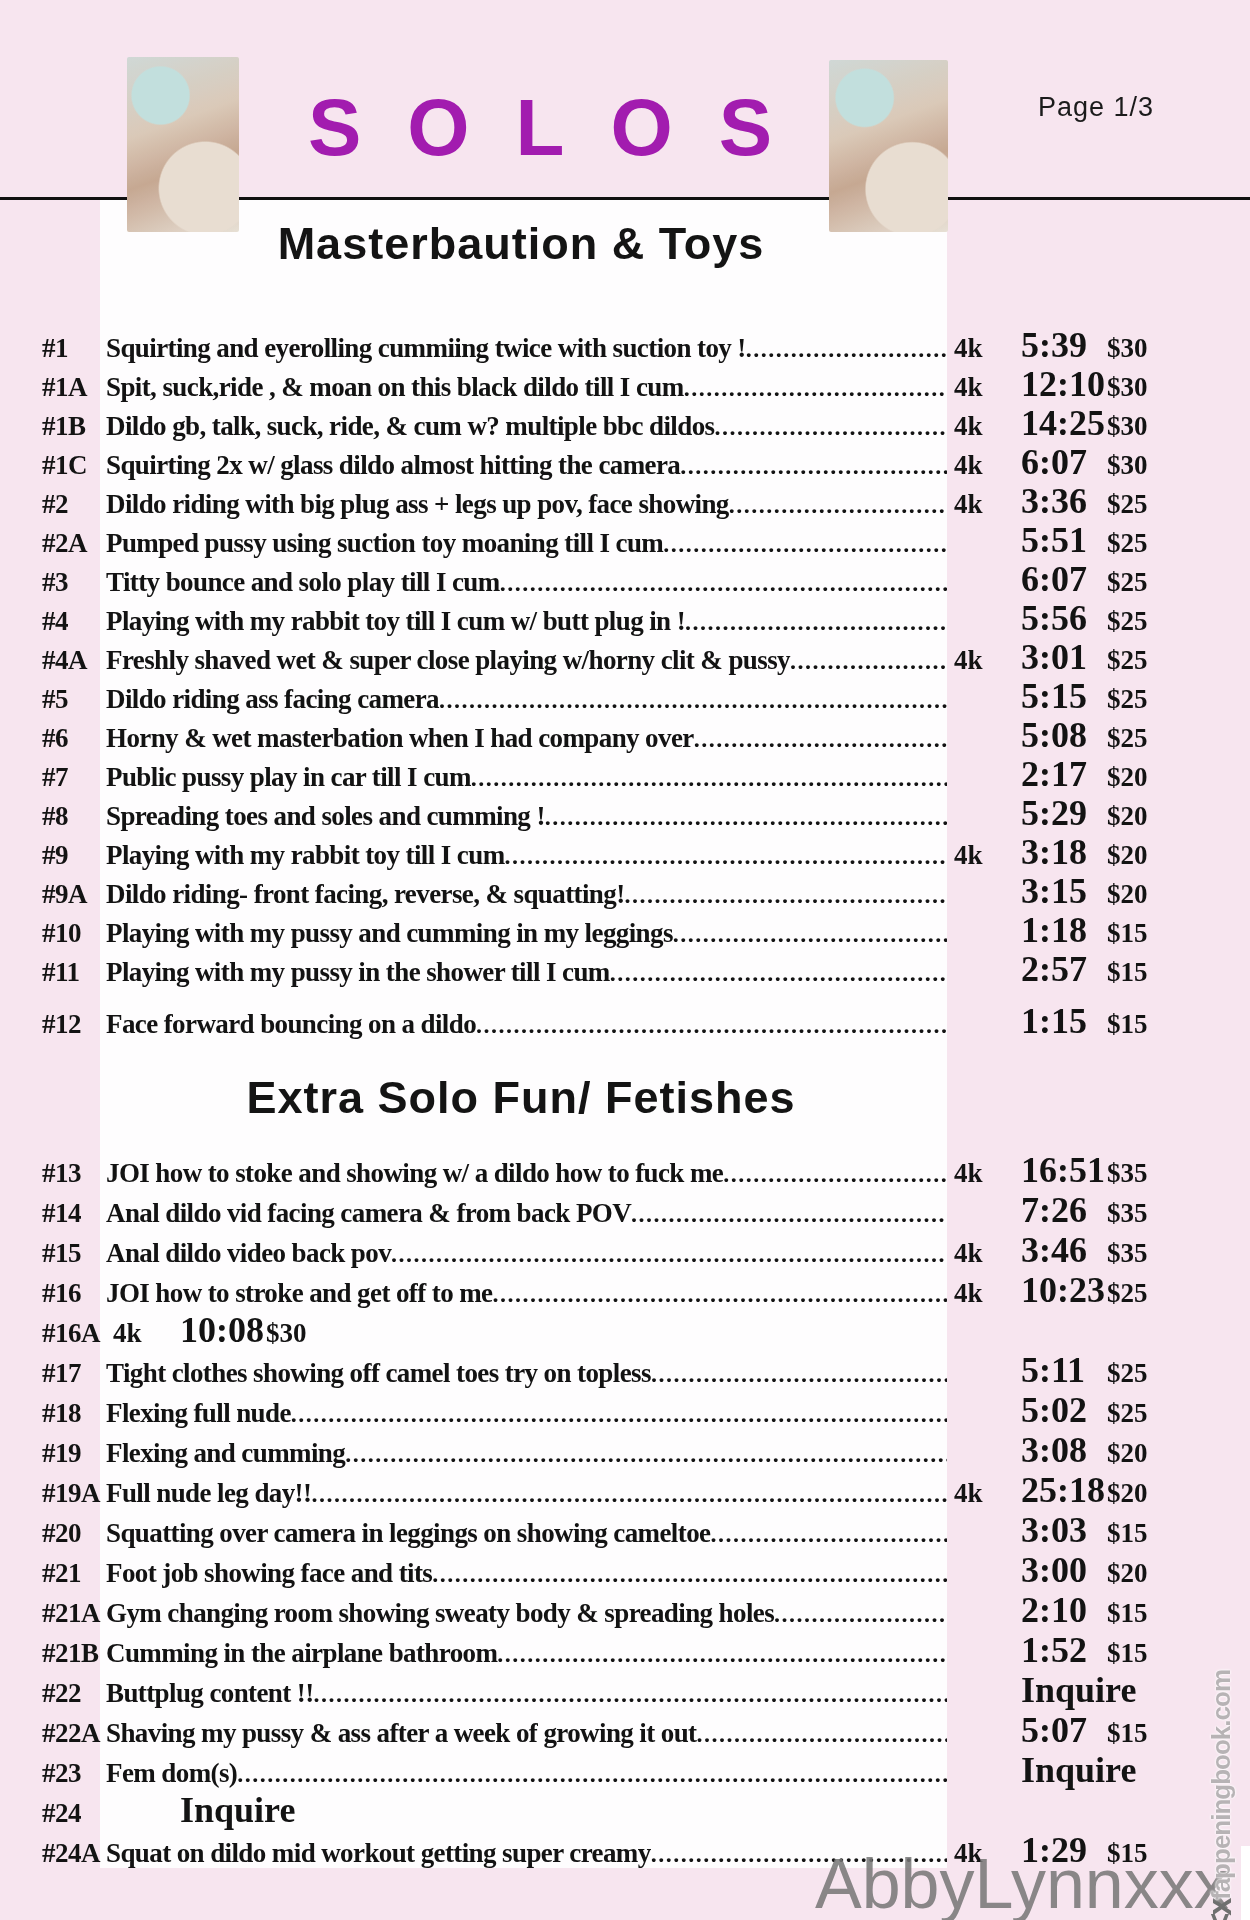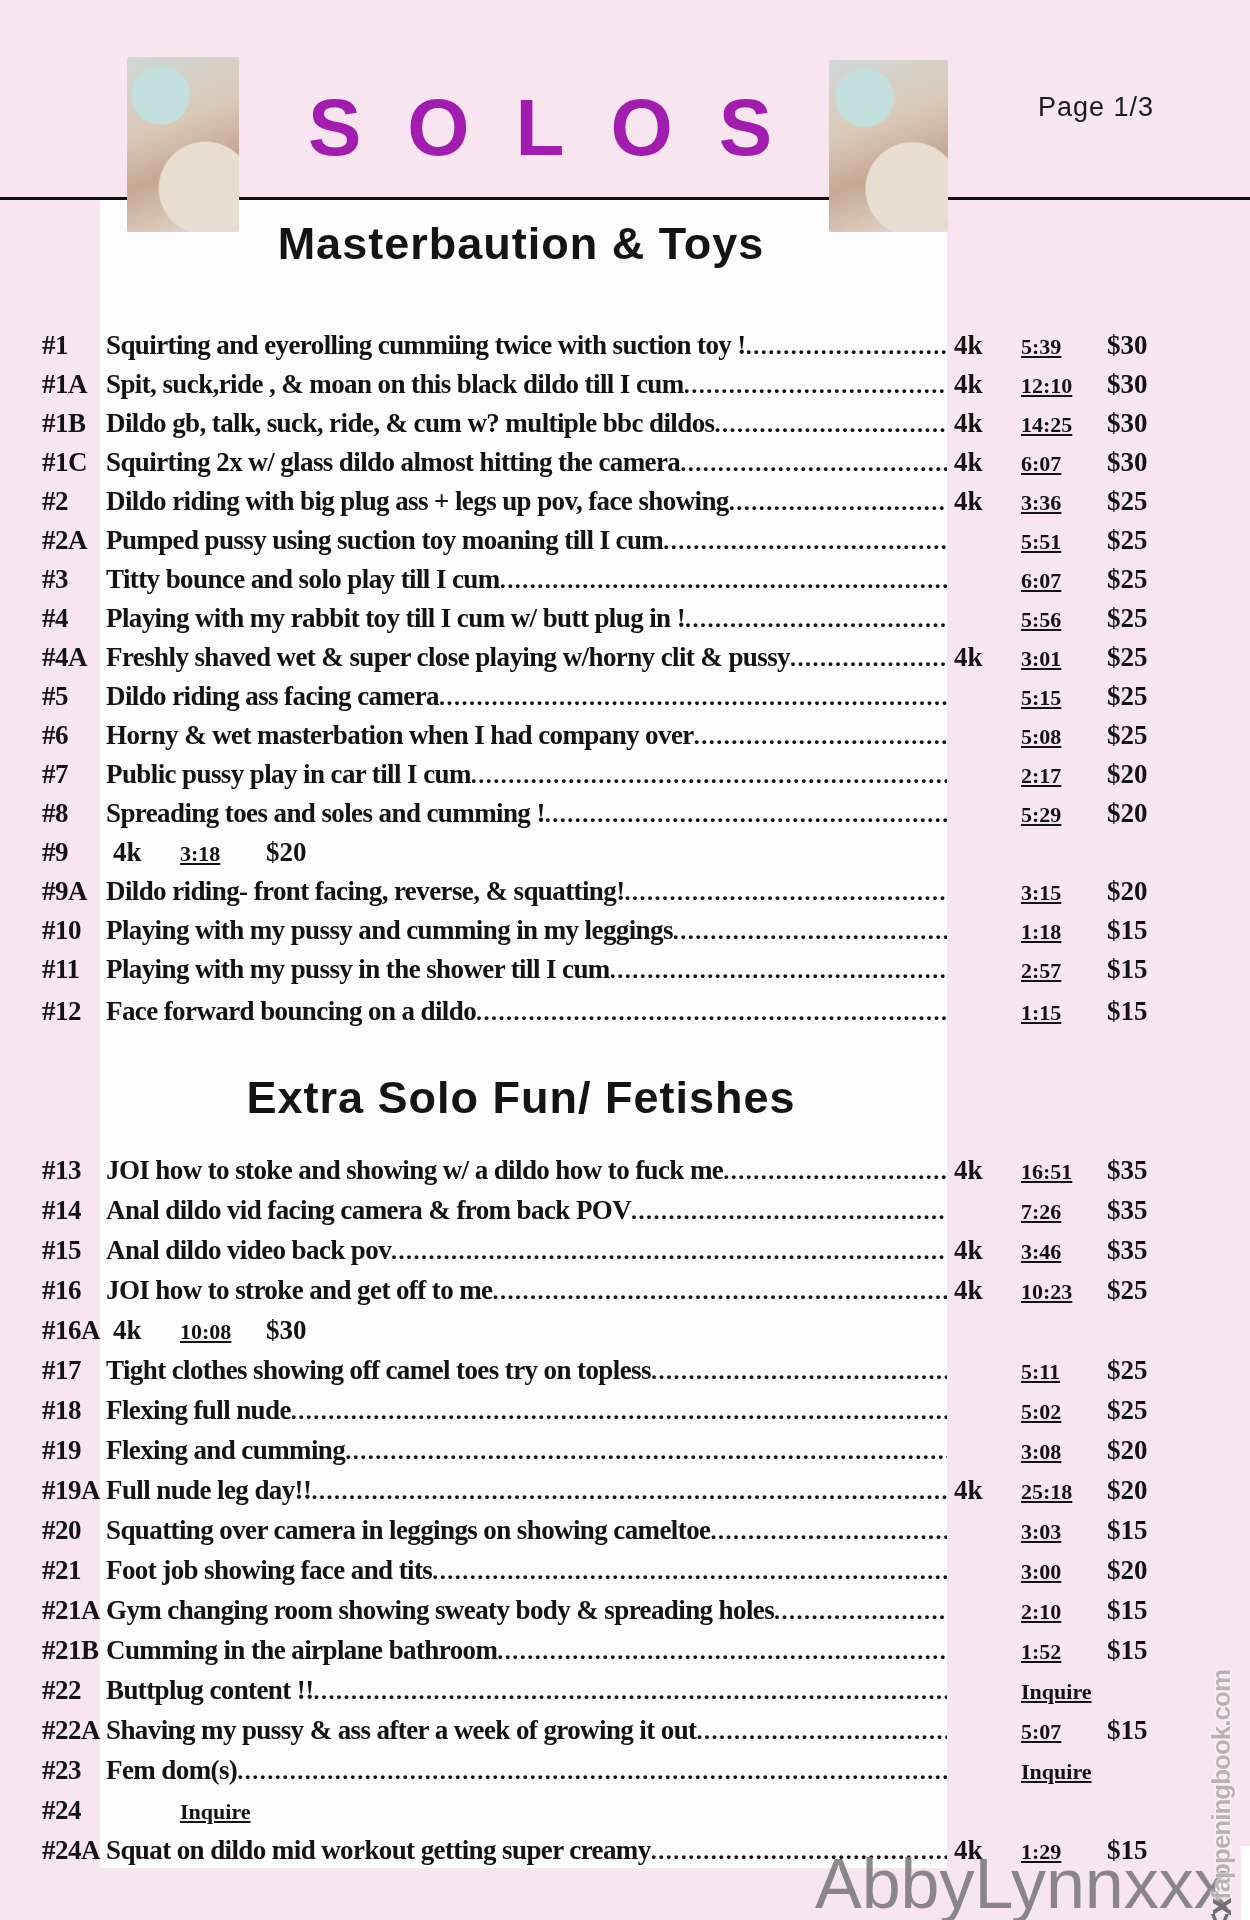--- a/index.html
+++ b/index.html
@@ -37,28 +37,28 @@
     font-size:45px;color:#141414;letter-spacing:1px;white-space:nowrap;
   }
   .sec-title-1{top:218px;}
   .sec-title-2{top:1072px;}
   
   .rows{position:absolute;left:42px;width:1123px;z-index:3;}
   .rows-s1{top:326px;}
   .rows-s2{top:1150px;}
   .row{display:flex;align-items:baseline;height:39px;line-height:39px;color:#131313;}
   .rows-s2 .row{height:40px;line-height:40px;}
-  .row.gap-before{margin-top:3px;}
+  .row.gap-before{margin-top:13px;}
   .rid{width:64px;font-weight:bold;font-size:27px;letter-spacing:-0.5px;}
   .desc{width:841px;display:flex;align-items:baseline;overflow:hidden;}
   .desc .txt{white-space:nowrap;font-weight:bold;font-size:27px;letter-spacing:-0.6px;}
   .leader{flex:1;overflow:hidden;white-space:nowrap;font-weight:bold;font-size:24px;letter-spacing:1.5px;}
   .leader::after{content:"........................................................................................................................................................................";}
   .k4{width:74px;padding-left:7px;box-sizing:border-box;font-weight:bold;font-size:27px;}
-  .time{width:86px;font-weight:bold;font-size:22px;white-space:nowrap;text-decoration:underline;}
+  .time{width:86px;font-weight:bold;font-size:36px;white-space:nowrap;}
   .price{flex:1;font-weight:bold;font-size:27px;white-space:nowrap;}
   
   .wm-handle{
     position:absolute;left:815px;top:1844px;z-index:5;white-space:nowrap;
     font-family:"Liberation Sans",sans-serif;font-size:70px;color:#767676;opacity:.85;
   }
   .wm-site{
     position:absolute;left:1196px;top:1636px;width:50px;height:296px;z-index:6;
     writing-mode:vertical-rl;transform:rotate(180deg);
     display:flex;align-items:center;justify-content:flex-start;
@@ -210,20 +210,24 @@
     <span class="desc">
       <span class="txt">Spreading toes and soles and cumming !</span>
       <span class="leader"></span>
     </span>
     <span class="k4"></span>
     <span class="time">5:29</span>
     <span class="price">$20</span>
   </div>
     <div class="row">
     <span class="rid">#9</span>
+    <span class="desc">
+      <span class="txt">Playing with my rabbit toy till I cum</span>
+      <span class="leader"></span>
+    </span>
     <span class="k4">4k</span>
     <span class="time">3:18</span>
     <span class="price">$20</span>
   </div>
     <div class="row">
     <span class="rid">#9A</span>
     <span class="desc">
       <span class="txt">Dildo riding- front facing, reverse, &amp; squatting!</span>
       <span class="leader"></span>
     </span>

